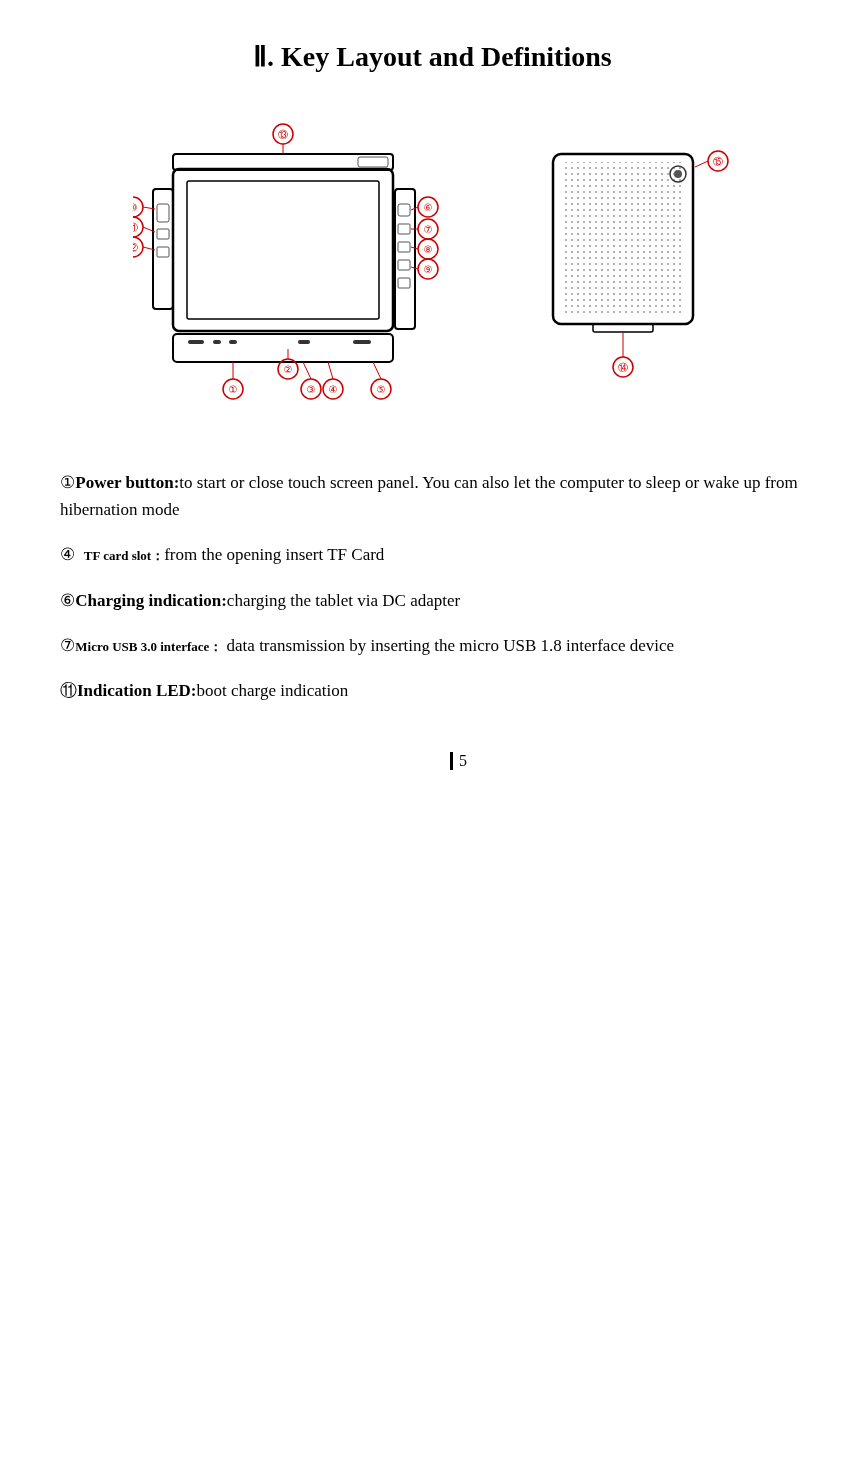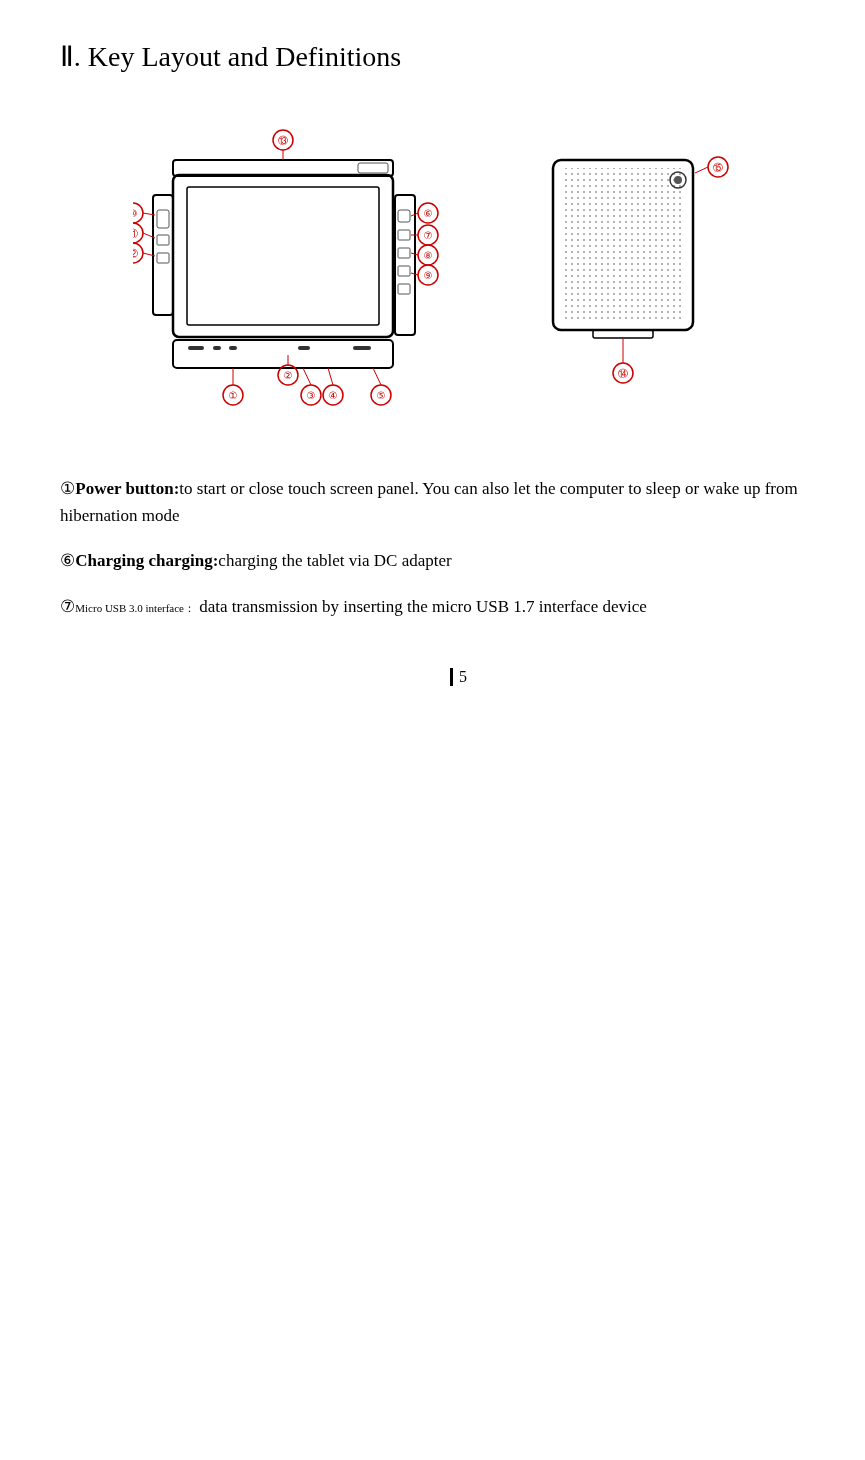--- a/index.html
+++ b/index.html
@@ -6,22 +6,23 @@
     body {
       width: 865px;
       min-height: 1460px;
       background: #fff;
       font-family: 'Times New Roman', Times, serif;
       color: #000;
       padding: 40px 60px 40px 60px;
     }
     h1.page-title {
       font-size: 28px;
-      font-weight: normal;
-      margin-bottom: 22px;
+      font-weight: bold;
+      margin-bottom: 16px;
+      text-align: center;
     }
     .diagram-area {
       display: flex;
       justify-content: center;
       align-items: flex-start;
       gap: 60px;
       margin-bottom: 40px;
       padding: 10px 0;
     }
     svg text {
@@ -40,22 +41,22 @@
     }
     .item-row strong {
       font-weight: bold;
       font-size: 17px;
     }
     .tf-small {
       font-size: 13px;
       font-weight: bold;
     }
     .usb-small {
-      font-size: 11px;
-      font-weight: normal;
+      font-size: 13px;
+      font-weight: bold;
     }
     .page-num {
       text-align: center;
       margin-top: 30px;
       font-size: 16px;
       border-left: 3px solid #000;
       display: inline-block;
       padding-left: 6px;
       margin-left: 390px;
     }
@@ -175,30 +176,36 @@
   </svg>
 </div>
 
 <div class="content-section">
 
   <div class="item-row">
     <span class="circle-num">①</span><strong>Power button:</strong><span>to start or close touch screen panel. You can also let the computer to sleep or wake up from hibernation mode</span>
   </div>
 
 
-
-  <div class="item-row">
-    <span class="circle-num">⑥</span><strong>Charging charging:</strong><span>charging the tablet via DC adapter</span>
-  </div>
-
-  <div class="item-row">
-    <span class="circle-num">⑦</span><span class="usb-small">Micro  USB  3.0  interface：</span><span> data  transmission  by  inserting  the  micro  USB  1.7 interface device</span>
-  </div>
-
-
-
-
+  <div class="item-row">
+    <span class="circle-num">④ &nbsp;</span><span class="tf-small">TF card slot：</span><span>from the opening insert TF Card</span>
+  </div>
+
+  <div class="item-row">
+    <span class="circle-num">⑥</span><strong>Charging indication:</strong><span>charging the tablet via DC adapter</span>
+  </div>
+
+  <div class="item-row">
+    <span class="circle-num">⑦</span><span class="usb-small">Micro  USB  3.0  interface：</span><span> data  transmission  by  inserting  the  micro  USB  1.8 interface device</span>
+  </div>
+
+
+
+
+  <div class="item-row">
+    <span class="circle-num">⑪</span><strong>Indication LED:</strong><span>boot charge indication</span>
+  </div>
 
 </div>
 
 <div>
   <span class="page-num">5</span>
 </div>
 
 </body></html>

